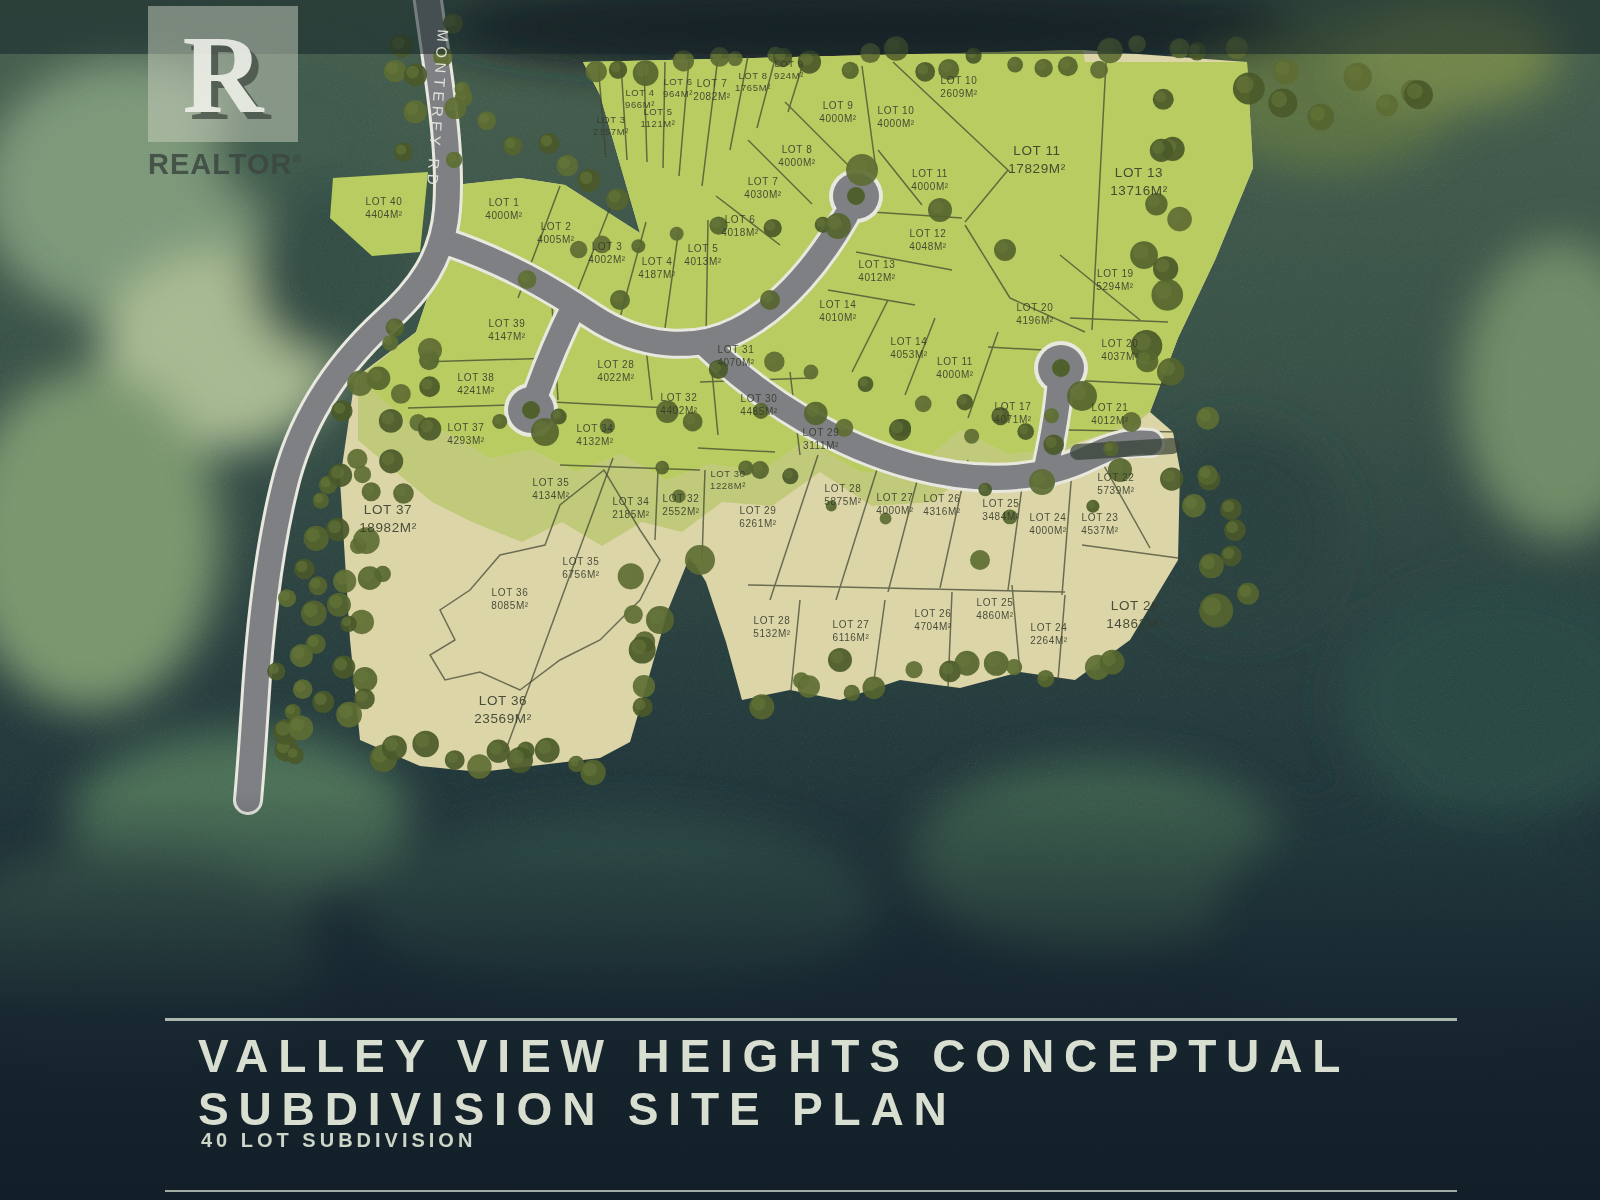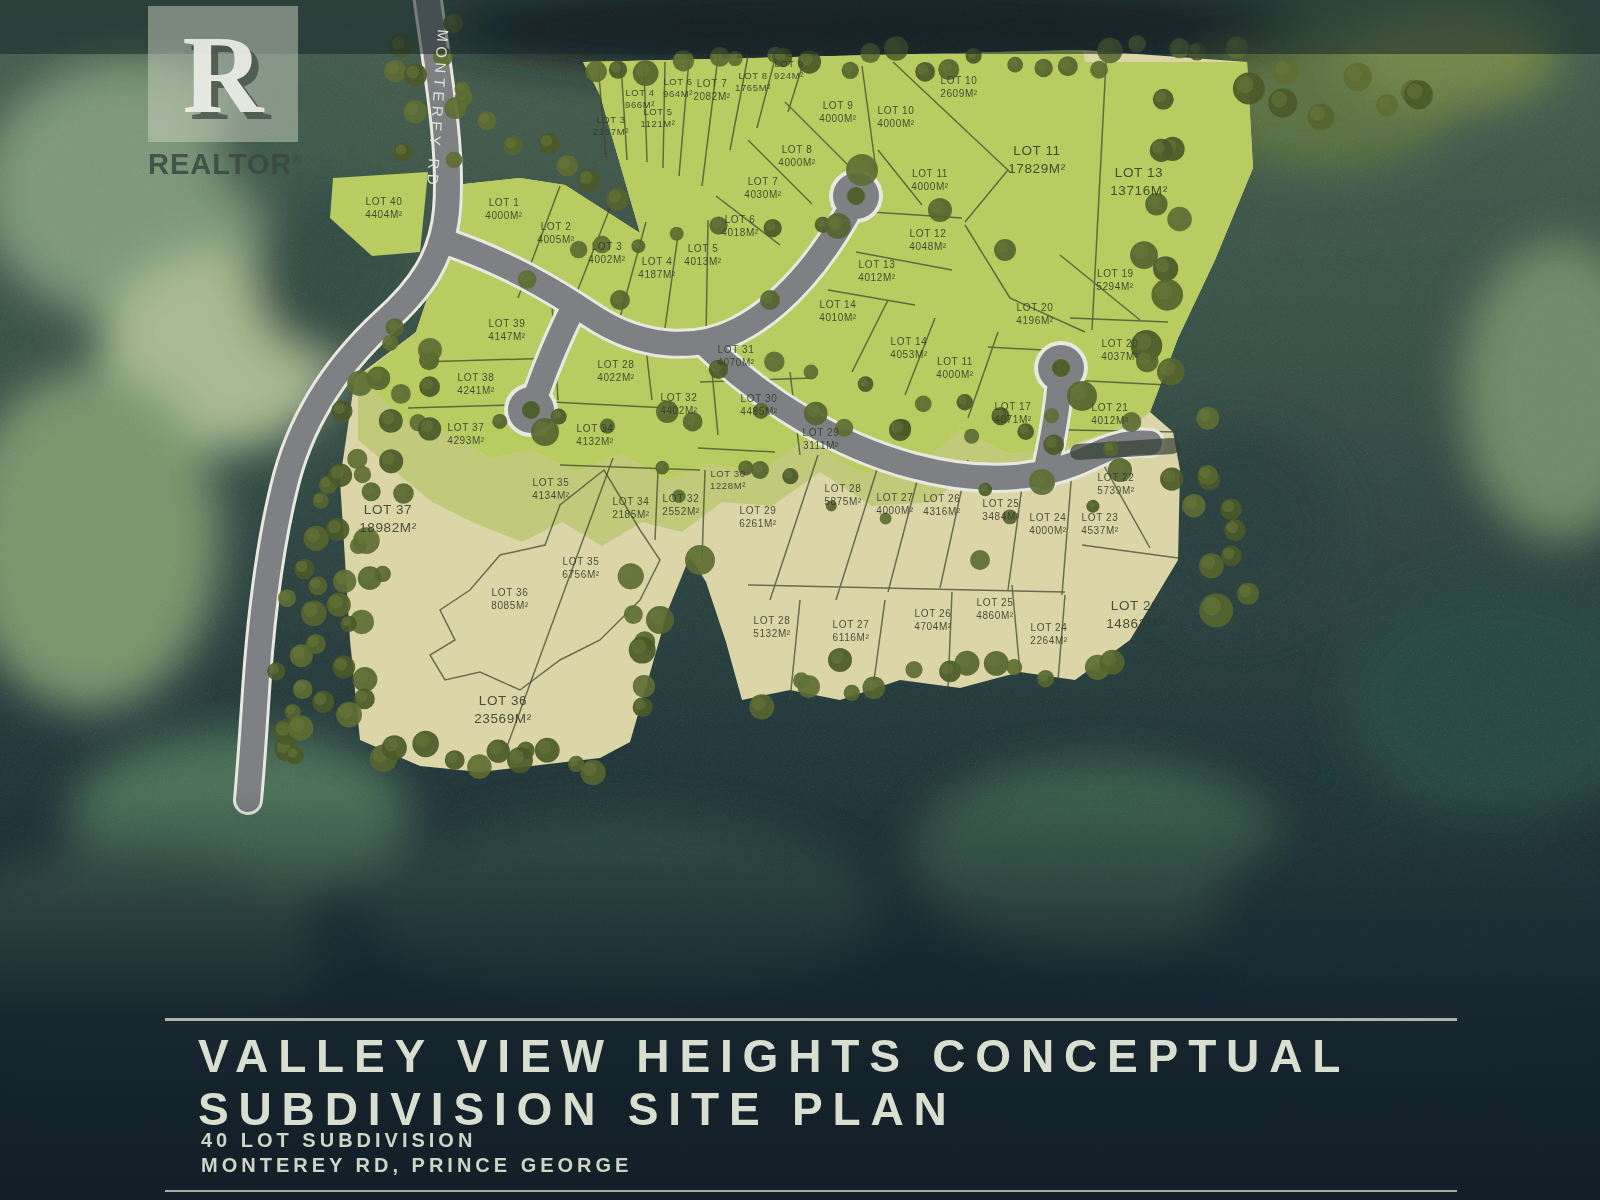--- a/index.html
+++ b/index.html
@@ -868,16 +868,15 @@
       <div class="lot lg" style="left: 1135px; top: 615px;">
         <span class="nm">LOT 26</span>
         <span class="ar">14863M²</span>
       </div>
     </div>
 
 <div class="rule rule-top"></div>
 <div class="tline t1">VALLEY VIEW HEIGHTS CONCEPTUAL</div>
 <div class="tline t2">SUBDIVISION SITE PLAN</div>
 <div class="sline s1">40 LOT SUBDIVISION</div>
-<div class="sline s2">MONTEREY RD, PRINCE GEORGE</div>
 <div class="rule rule-bottom"></div>
 
 </div>
 
 </body></html>

